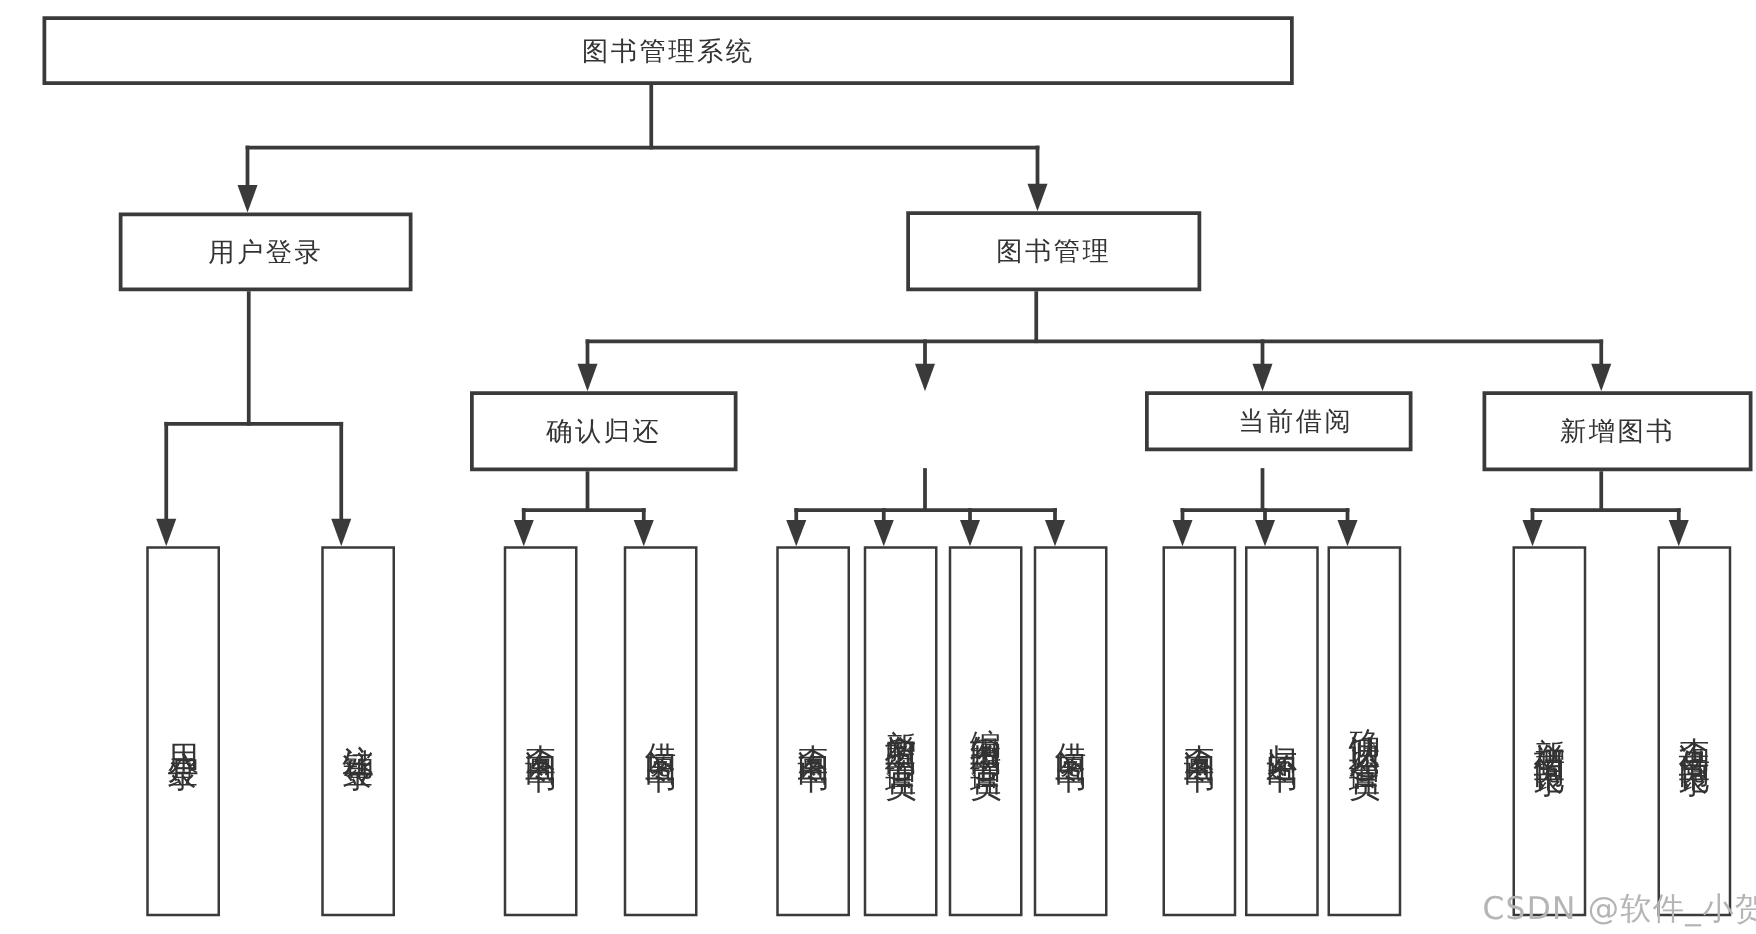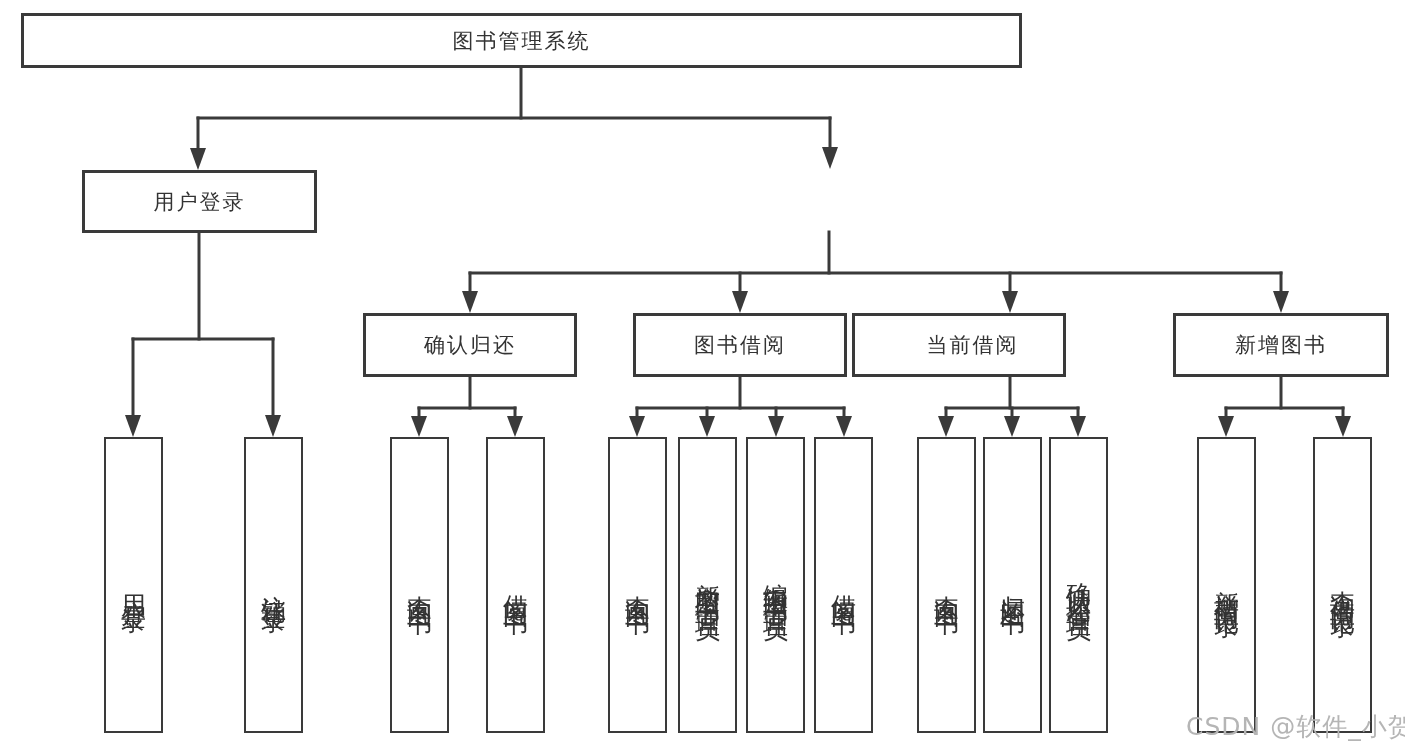--- a/index.html
+++ b/index.html
@@ -33,20 +33,21 @@
   .node {
     position: absolute;
     box-sizing: border-box;
     background: #ffffff;
     border: 3px solid #3a3a3a;
     display: flex;
     align-items: center;
     justify-content: center;
     color: #333333;
     z-index: 2;
+    margin-left: 13px;
   }
   .node .h-label {
     font-size: 21px;
     letter-spacing: 2px;
     white-space: nowrap;
   }
   .leaf {
     top: 437px;
     width: 59px;
     height: 296px;
@@ -152,28 +153,28 @@
     </g>
   </svg>
 
   <div class="node" style="left:21px; top:13px; width:1001px; height:55px;">
     <span class="h-label">图书管理系统</span>
   </div>
 
   <div class="node" style="left:82px; top:170px; width:235px; height:63px;">
     <span class="h-label">用户登录</span>
   </div>
+  <div class="node" style="left:712px; top:169px; width:236px; height:64px;">
+    <span class="h-label">图书管理</span>
+  </div>
 
   <div class="node" style="left:363px; top:313px; width:214px; height:64px;">
     <span class="h-label">确认归还</span>
   </div>
-  <div class="node" style="left:633px; top:313px; width:214px; height:64px;">
-    <span class="h-label">图书借阅</span>
-  </div>
-  <div class="node" style="left:852px; top:313px; width:214px; height:64px;padding-left:27px;">
+  <div class="node" style="left:903px; top:313px; width:214px; height:48px;padding-left:27px;">
     <span class="h-label">当前借阅</span>
   </div>
   <div class="node" style="left:1173px; top:313px; width:216px; height:64px;">
     <span class="h-label">新增图书</span>
   </div>
 
   <div class="node leaf" style="left:104px;">
     <span class="v-label">用户登录</span>
   </div>
   <div class="node leaf" style="left:244px;">

